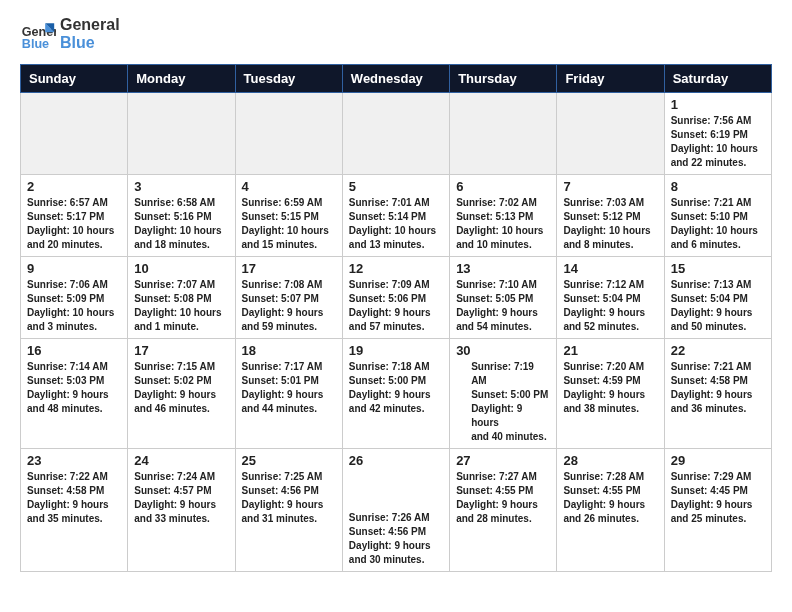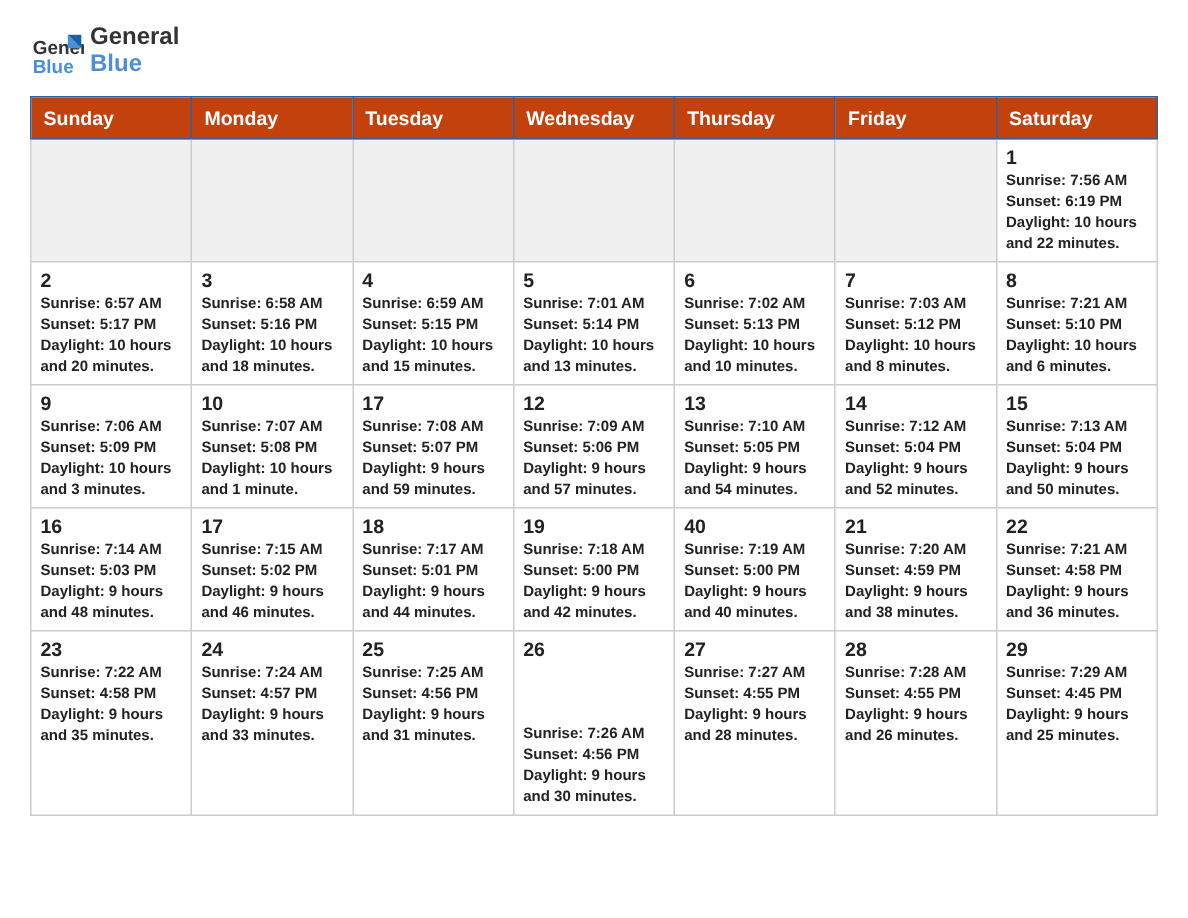--- a/index.html
+++ b/index.html
@@ -36,21 +36,21 @@
     .location-title {
       font-size: 14px;
       color: #444;
     }
     .calendar-table {
       width: 100%;
       border-collapse: collapse;
       border: 1px solid #ccc;
     }
     .calendar-table th {
-      background-color: #c2410c;
+      background-color: #0f172a;
       color: #fff;
       font-size: 13px;
       font-weight: bold;
       padding: 6px 8px;
       text-align: left;
       border: 1px solid #3060a0;
     }
     .calendar-table td {
       vertical-align: top;
       border: 1px solid #ccc;
@@ -252,22 +252,22 @@
 and 44 minutes.</div>
         </td>
         <td>
           <span class="day-number">19</span>
           <div class="day-info" style="white-space: pre-line;">Sunrise: 7:18 AM
 Sunset: 5:00 PM
 Daylight: 9 hours
 and 42 minutes.</div>
         </td>
         <td>
-          <span class="day-number">40</span>
-          <div class="day-info" style="white-space: pre-line;">Sunrise: 7:19 AM
+          <span class="day-number">30</span>
+          <div class="day-info" style="white-space: pre-line; margin-left: 15px;">Sunrise: 7:19 AM
 Sunset: 5:00 PM
 Daylight: 9 hours
 and 40 minutes.</div>
         </td>
         <td>
           <span class="day-number">21</span>
           <div class="day-info" style="white-space: pre-line;">Sunrise: 7:20 AM
 Sunset: 4:59 PM
 Daylight: 9 hours
 and 38 minutes.</div>

